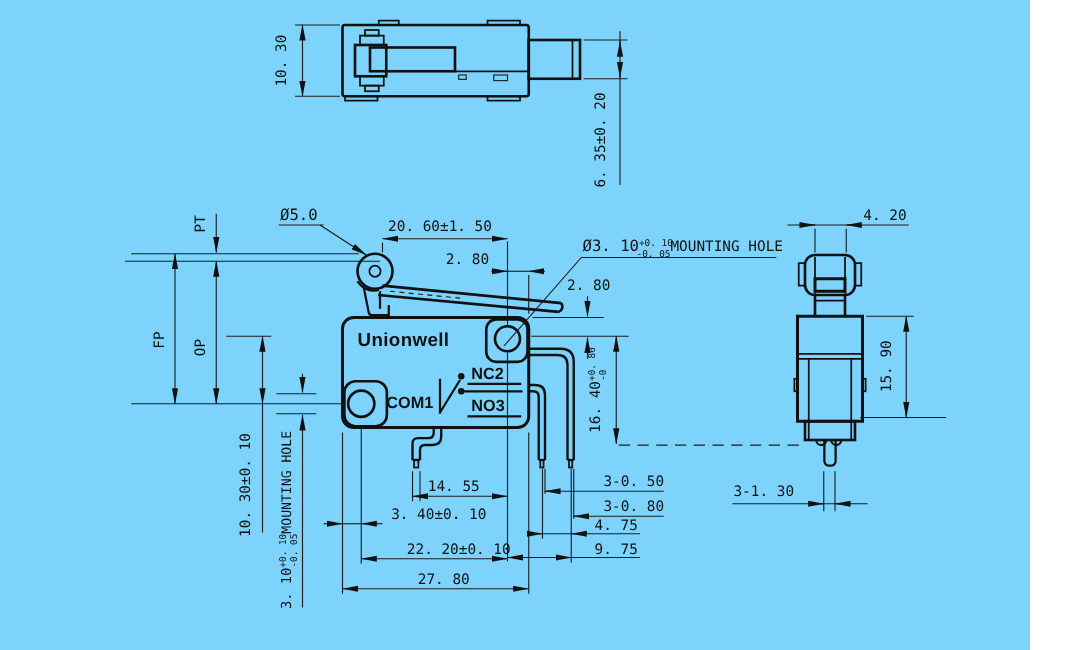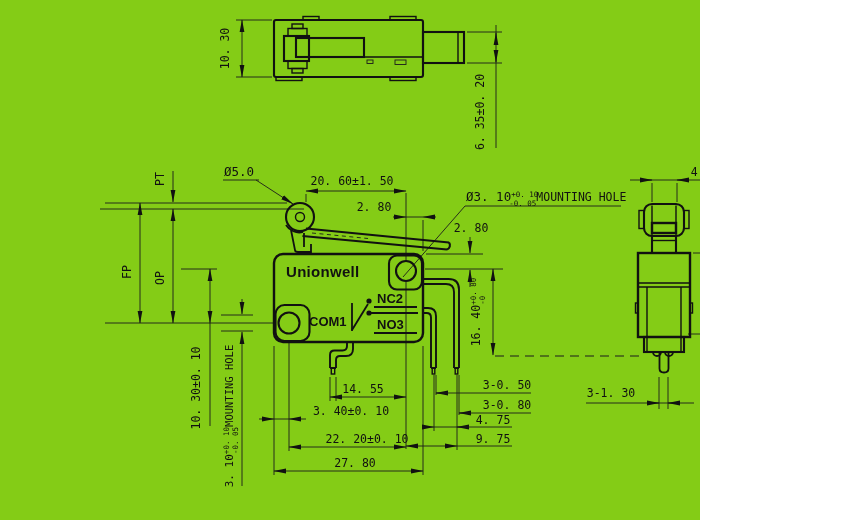--- a/index.html
+++ b/index.html
@@ -1,16 +1,16 @@
 <!DOCTYPE html>
 <html><head>
 <meta charset="utf-8">
 <style>
   html,body{margin:0;padding:0;background:#fff;}
-  .stage{position:relative;width:700px;height:520px;background:#84cc16;overflow:hidden;}
+  .stage{position:relative;width:824px;height:520px;background:#7dd3fc;overflow:hidden;}
   svg{display:block;}
   .thin{stroke:#1c1c1c;stroke-width:0.9;fill:none;}
   .med{stroke:#111;stroke-width:1.4;fill:none;}
   .out{stroke:#111;stroke-width:2.1;fill:none;}
   .out2{stroke:#111;stroke-width:2.4;fill:none;}
   .pin{stroke:#111;stroke-width:1.9;fill:none;}
   .cir{stroke:#111;stroke-width:1.8;fill:none;}
   .dash{stroke:#1c1c1c;stroke-width:1;fill:none;stroke-dasharray:9 6;}
   .ldash{stroke:#1c1c1c;stroke-width:0.9;fill:none;stroke-dasharray:4 3.5;}
   text{font-family:"DejaVu Sans Mono","Liberation Mono",monospace;fill:#111;}

